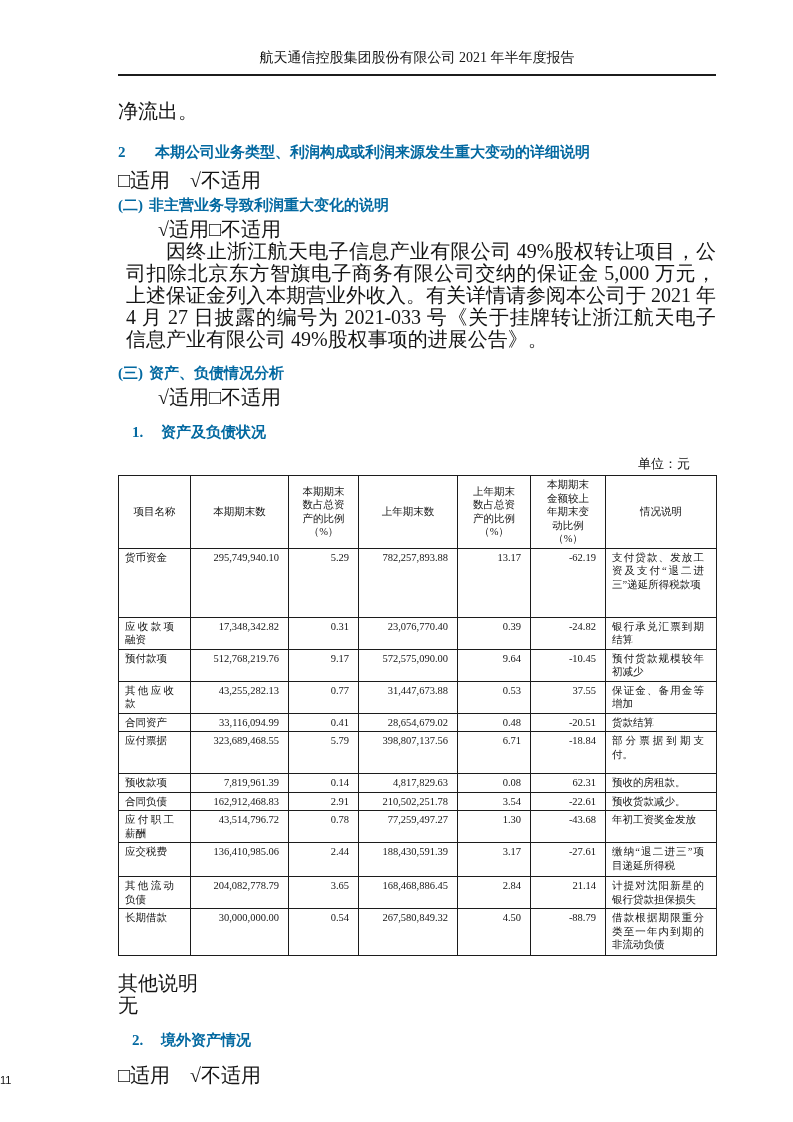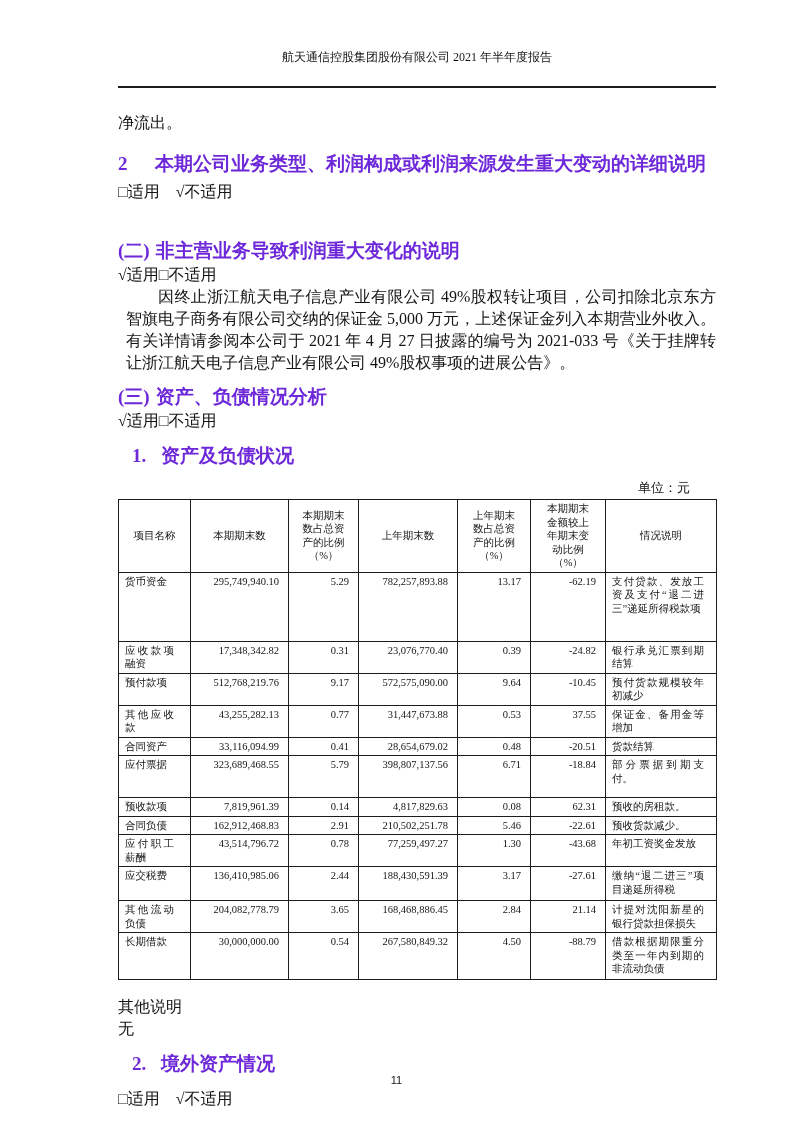--- a/index.html
+++ b/index.html
@@ -7,34 +7,34 @@
     position:relative;
     width:793px; height:1122px;
     background:#ffffff;
     color:#141414;
     font-family:"Liberation Serif","DejaVu Serif",serif;
     box-sizing:border-box;
     padding:0 77px 0 118px;
     overflow:hidden;
   }
   .doc-header {
-    padding-top:49px; padding-bottom:20px;
+    padding-top:49px; padding-bottom:8px;
     border-bottom:2px solid #1c1c1c;
     text-align:center;
-    font-size:12px; line-height:17px;
-  }
-  .body-text { margin:0; font-size:16px; line-height:22px; }
+    font-size:14px; line-height:17px;
+  }
+  .body-text { margin:0; font-size:20px; line-height:22px; }
   .intro { margin-top:24px; }
-  .heading { margin:0; font-weight:bold; font-size:19px; line-height:20px; color:#6d28d9; }
+  .heading { margin:0; font-weight:bold; font-size:15px; line-height:20px; color:#0369a1; }
   .num-heading { margin-top:20px; }
   .h-num { display:inline-block; min-width:37px; }
   .h-num2 { display:inline-block; min-width:29px; }
   .applic { margin-top:7px; }
-  .applic.tight { margin-top:3px; }
-  .sub-sec { margin-top:38px; }
+  .applic.tight { margin-top:3px;margin-left:40px; }
+  .sub-sec { margin-top:4px; }
   .h-label { margin-right:6px; }
   .para { line-height:22px; text-align:justify; text-indent:2em;margin-left:8px; }
   .mt-iii { margin-top:13px; }
   .num-heading2 { margin:14px; }
   .unit-line { font-size:13px; line-height:16px; text-align:right; padding-right:26px; }
   .asset-table {
     margin-top:3px;
     border-collapse:collapse;
     table-layout:fixed;
     width:598px;
@@ -70,21 +70,21 @@
   .asset-table tbody tr:nth-child(8)  { height:14px; }
   .asset-table tbody tr:nth-child(9)  { height:31px; }
   .asset-table tbody tr:nth-child(10) { height:34px; }
   .asset-table tbody tr:nth-child(11) { height:31px; }
   .asset-table tbody tr:nth-child(12) { height:47px; }
   .notes { margin-top:16px; }
   .sub2 { margin-top:14px; }
   .applic.last { margin-top:6px; }
   .page-number {
     position:absolute; left:0; right:0; bottom:36px;
-    text-align:center; font-size:11px;
+    text-align:left; font-size:11px;
     font-family:"Liberation Sans","DejaVu Sans",sans-serif;
   }
 </style>
 </head>
 <body>
 
 <div class="page">
 
   <header class="doc-header">
     <span>航天通信控股集团股份有限公司 2021 年半年度报告</span>
@@ -195,21 +195,21 @@
       <td>4,817,829.63</td>
       <td>0.08</td>
       <td>62.31</td>
       <td>预收的房租款。</td>
     </tr>
         <tr>
       <td>合同负债</td>
       <td>162,912,468.83</td>
       <td>2.91</td>
       <td>210,502,251.78</td>
-      <td>5.46</td>
+      <td>3.54</td>
       <td>-22.61</td>
       <td>预收货款减少。</td>
     </tr>
         <tr>
       <td>应付职工薪酬</td>
       <td>43,514,796.72</td>
       <td>0.78</td>
       <td>77,259,497.27</td>
       <td>1.30</td>
       <td>-43.68</td>

